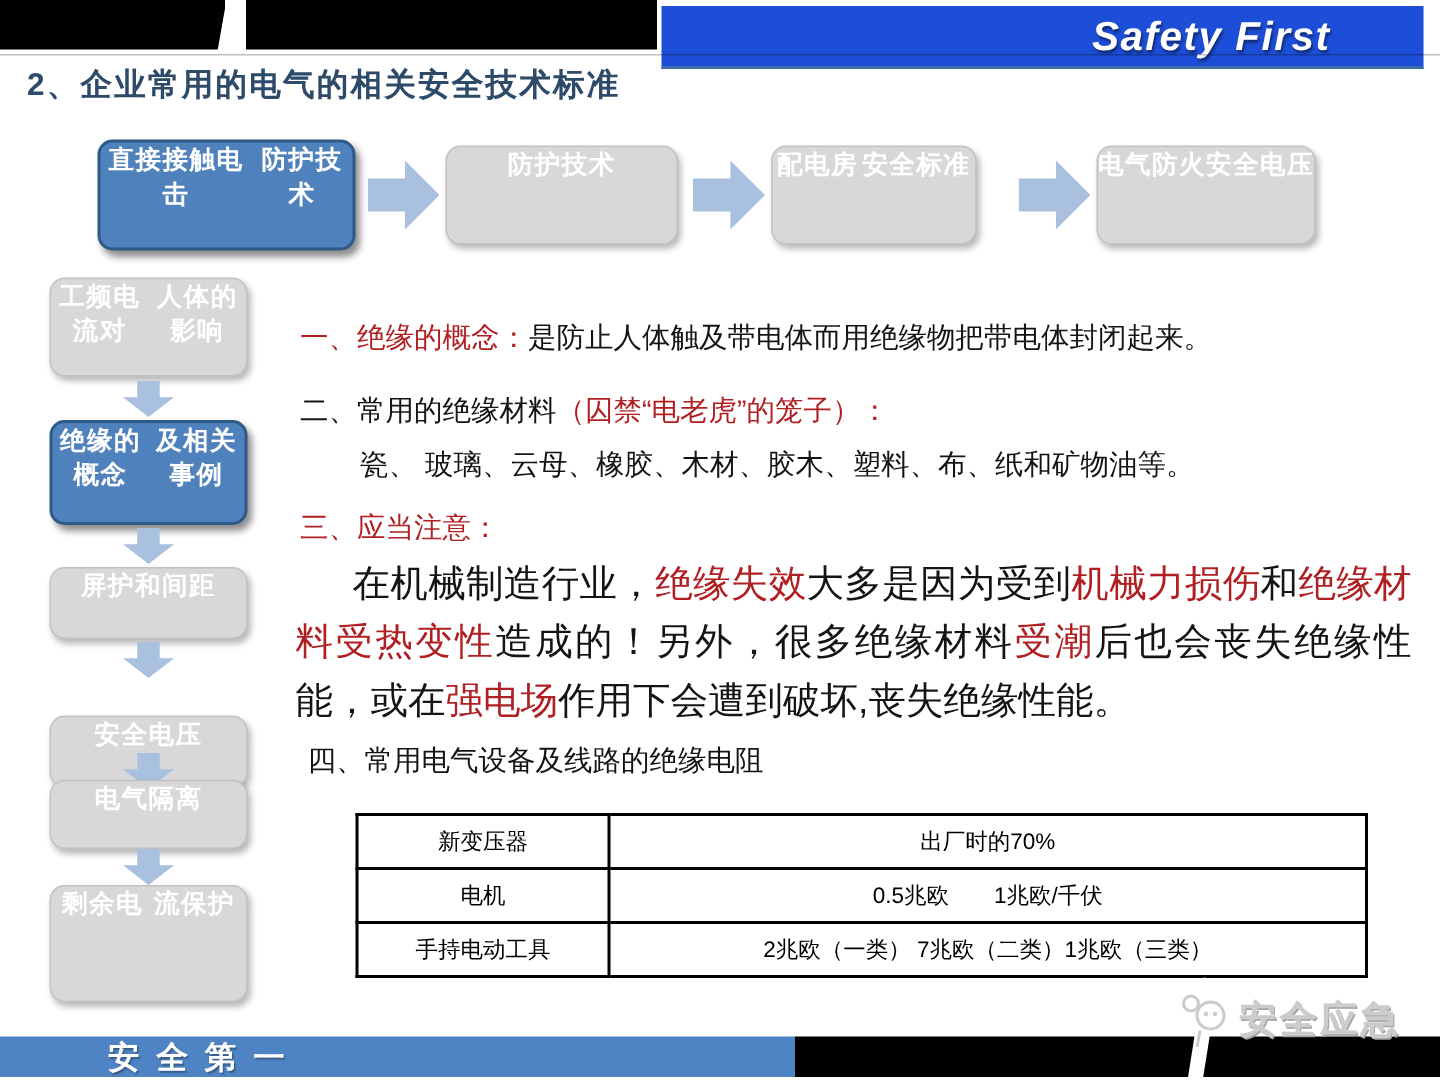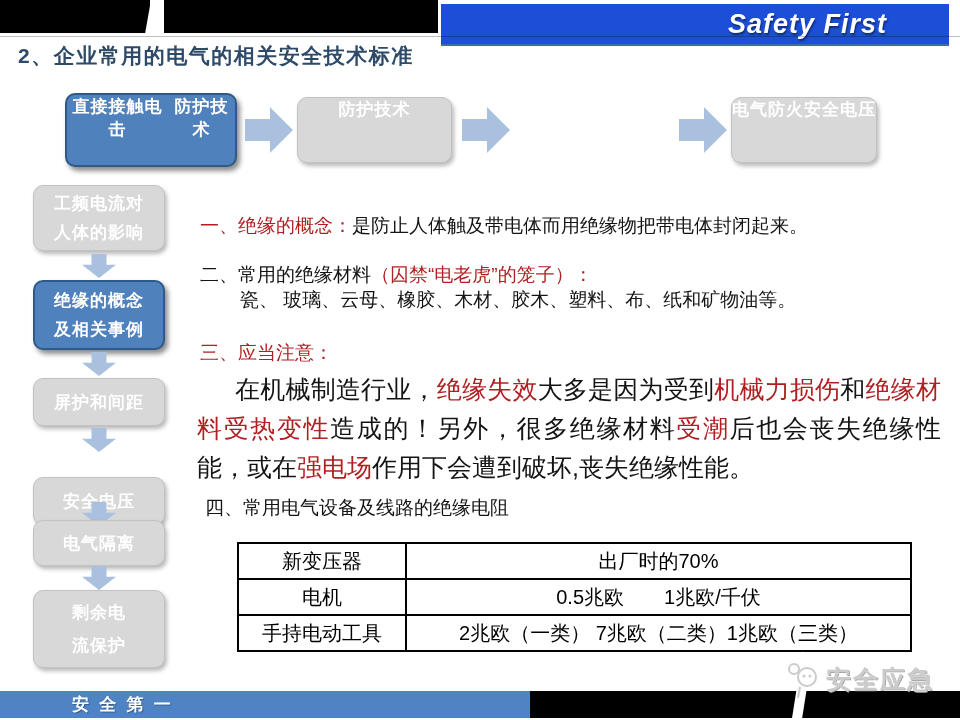--- a/index.html
+++ b/index.html
@@ -40,53 +40,53 @@
     background:#d8d8d8; border:1px solid #c2c2c2;
     box-shadow:2px 3px 4px rgba(0,0,0,0.28);
   }
   .arrow-r {
     position:absolute; width:48px; height:46px; background:#a9c0de;
     clip-path:polygon(0 26%, 52% 26%, 52% 0, 100% 50%, 52% 100%, 52% 74%, 0 74%);
   }
   
   .side-box {
     position:absolute; left:33px; width:132px; border-radius:10px; color:#fff;
-    text-align:center; display:flex; flex-direction:column; justify-content:space-evenly;
+    text-align:center; display:flex; flex-direction:row; justify-content:space-evenly;
     font-size:17px; font-weight:bold; letter-spacing:1px;
   }
   .side-box.active { background:#4f81bd; border:2px solid #2d5a87; box-shadow:3px 4px 5px rgba(0,0,0,0.45); }
   .side-box.idle   { background:#d8d8d8; border:1px solid #c2c2c2; box-shadow:2px 3px 4px rgba(0,0,0,0.28); }
   .arrow-d {
     position:absolute; left:82px; width:34px; height:24px; background:#a9c0de;
     clip-path:polygon(28% 0, 72% 0, 72% 45%, 100% 45%, 50% 100%, 0 45%, 28% 45%);
   }
   
   .txt { position:absolute; font-size:19px; color:#141414; line-height:28px; white-space:nowrap; }
   .r { color:#b01f22; font-weight:normal; }
   .para {
     position:absolute; left:197px; top:370px; width:744px; font-size:25px;
     color:#141414; line-height:39px; text-indent:38px; text-align:justify;
   }
   
   table.res {
     position:absolute; left:237px; top:542px; width:675px;
-    border-collapse:collapse; font-size:20px; color:#000;
+    border-collapse:collapse; font-size:15px; color:#000;
   }
   table.res td {
     border:2px solid #000; height:36px; text-align:center;
     font-weight:500; padding:0 6px;
   }
   table.res td.c1 { width:168px; }
   
   .ftr-blue {
     position:absolute; left:0; top:691px; width:530px; height:27px; background:#4e84c4;
     display:flex; align-items:center; padding-left:72px;
   }
   .ftr-slogan {
-    color:#fff; font-size:17px; font-weight:bold; letter-spacing:3px;
+    color:#fff; font-size:21px; font-weight:bold; letter-spacing:3px;
     font-family:"Liberation Serif","DejaVu Serif",serif;
     text-shadow:1px 1px 1px rgba(0,0,0,0.3);
   }
   .ftr-black { position:absolute; left:530px; top:691px; width:430px; height:27px; background:#000; }
   .ftr-slash { position:absolute; left:797px; top:652px; width:10px; height:70px; background:#fff; transform:rotate(9deg); z-index:5; }
   .watermark {
     position:absolute; left:786px; top:659px; z-index:6;
     display:flex; align-items:center; gap:4px;
   }
   .wm-text {
@@ -111,20 +111,24 @@
 
   <div class="flow-box active" style="left:65px; top:93px; width:172px; height:74px;">
     <span>直接接触电击</span>
     <span>防护技术</span>
   </div>
   <div class="arrow-r" style="left:245px; top:107px;"></div>
   <div class="flow-box idle" style="left:297px; top:97px; width:155px; height:66px;">
     <span>防护技术</span>
   </div>
   <div class="arrow-r" style="left:462px; top:107px;"></div>
+  <div class="flow-box idle" style="left:514px; top:97px; width:137px; height:66px;">
+    <span>配电房</span>
+    <span>安全标准</span>
+  </div>
   <div class="arrow-r" style="left:679px; top:107px;"></div>
   <div class="flow-box idle" style="left:731px; top:97px; width:146px; height:66px;">
     <span>电气防火</span>
     <span>安全电压</span>
   </div>
 
   <div class="side-box idle" style="top:185px; height:66px;">
     <span>工频电流对</span>
     <span>人体的影响</span>
   </div>
@@ -152,21 +156,21 @@
   </div>
 
   <div class="txt" style="left:200px; top:212px;">
     <span class="r">一、绝缘的概念：</span><span>是防止人体触及带电体而用绝缘物把带电体封闭起来。</span>
   </div>
 
   <div class="txt" style="left:200px; top:261px;">
     <span>二、常用的绝缘材料</span><span class="r">（囚禁“电老虎”的笼子）：</span>
   </div>
 
-  <div class="txt" style="left:240px; top:286px;">瓷、 玻璃、云母、橡胶、木材、胶木、塑料、布、纸和矿物油等。</div>
+  <div class="txt" style="left:240px; top:297px;">瓷、 玻璃、云母、橡胶、木材、胶木、塑料、布、纸和矿物油等。</div>
 
   <div class="txt r" style="left:200px; top:339px;">三、应当注意：</div>
 
   <div class="para">
     <span>在机械制造行业，</span><span class="r">绝缘失效</span><span>大多是因为受到</span><span class="r">机械力损伤</span><span>和</span><span class="r">绝缘材料受热变性</span><span>造成的！另外，很多绝缘材料</span><span class="r">受潮</span><span>后也会丧失绝缘性能，或在</span><span class="r">强电场</span><span>作用下会遭到破坏,丧失绝缘性能。</span>
   </div>
 
   <div class="txt" style="left:205px; top:494px;">四、常用电气设备及线路的绝缘电阻</div>
 
   <table class="res">

